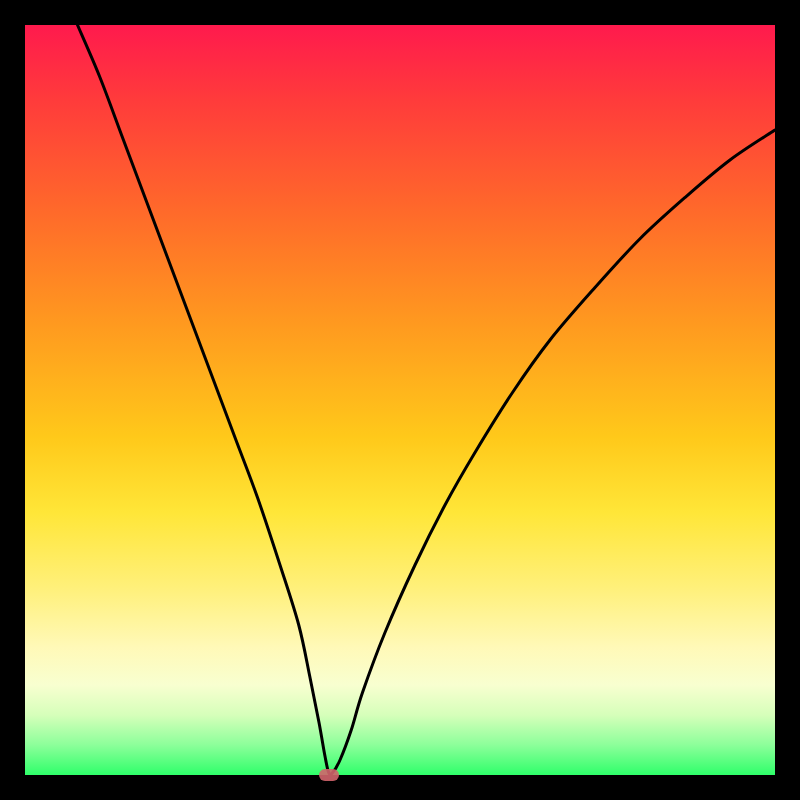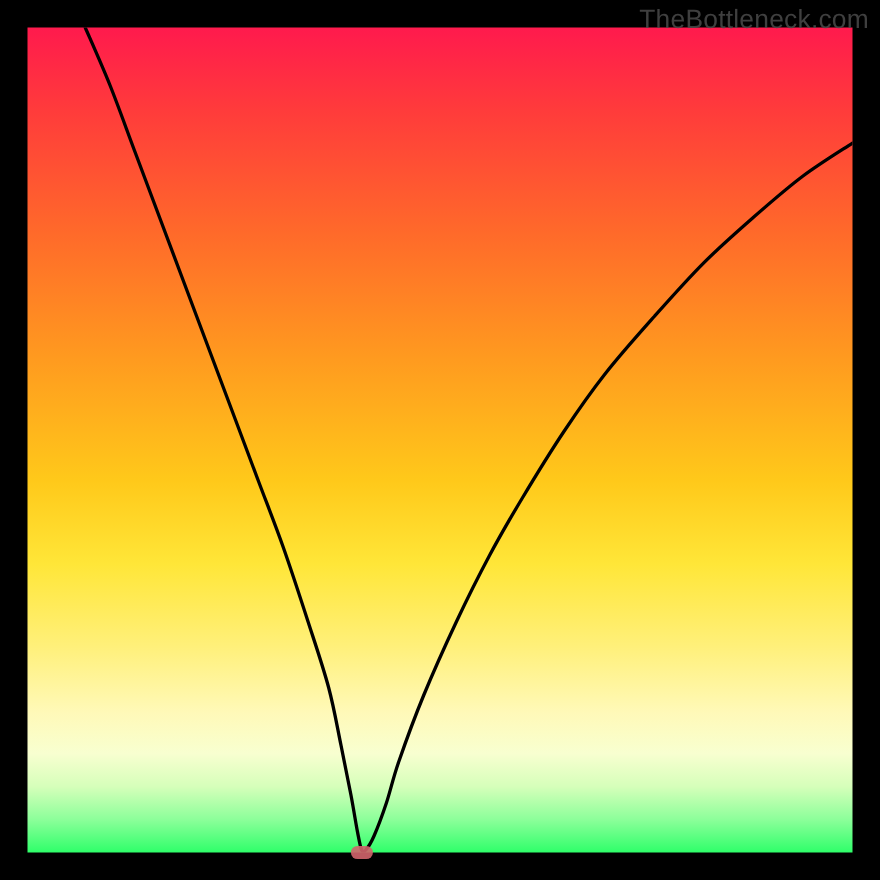--- a/index.html
+++ b/index.html
@@ -68,14 +68,13 @@
 </style>
 </head>
 <body>
 
 <div class="frame">
   <div class="plot"></div>
   <svg class="curve" viewBox="0 0 750 750" preserveAspectRatio="none">
     <path id="curve-path" d="M 52.50 0.00 C 56.25 8.75, 67.50 33.75, 75.00 52.50 C 82.50 71.25, 90.00 92.50, 97.50 112.50 C 105.00 132.50, 112.50 152.50, 120.00 172.50 C 127.50 192.50, 135.00 212.50, 142.50 232.50 C 150.00 252.50, 157.50 272.50, 165.00 292.50 C 172.50 312.50, 180.00 332.50, 187.50 352.50 C 195.00 372.50, 202.50 392.50, 210.00 412.50 C 217.50 432.50, 225.00 451.25, 232.50 472.50 C 240.00 493.75, 248.13 518.75, 255.00 540.00 C 261.88 561.25, 268.75 581.25, 273.75 600.00 C 278.75 618.75, 281.63 636.25, 285.00 652.50 C 288.38 668.75, 291.50 684.38, 294.00 697.50 C 296.50 710.63, 298.38 722.88, 300.00 731.25 C 301.63 739.63, 302.50 745.00, 303.75 747.75 C 305.00 750.50, 305.63 749.88, 307.50 747.75 C 309.38 745.63, 311.88 742.13, 315.00 735.00 C 318.13 727.88, 322.50 716.25, 326.25 705.00 C 330.00 693.75, 331.88 683.75, 337.50 667.50 C 343.13 651.25, 351.25 628.75, 360.00 607.50 C 368.75 586.25, 380.00 561.25, 390.00 540.00 C 400.00 518.75, 410.00 498.75, 420.00 480.00 C 430.00 461.25, 438.75 446.25, 450.00 427.50 C 461.25 408.75, 475.00 386.25, 487.50 367.50 C 500.00 348.75, 511.25 332.50, 525.00 315.00 C 538.75 297.50, 555.00 279.38, 570.00 262.50 C 585.00 245.63, 600.00 228.75, 615.00 213.75 C 630.00 198.75, 645.00 185.63, 660.00 172.50 C 675.00 159.38, 690.00 146.25, 705.00 135.00 C 720.00 123.75, 742.50 110.00, 750.00 105.00" fill="none" stroke="#000000" stroke-width="3" stroke-linejoin="round" stroke-linecap="round"></path>
   </svg>
   <div id="marker" class="optimal-marker" style="left: 328.75px; top: 775px; background: rgb(209, 100, 107);"></div>
-  <div class="watermark">TheBottleneck.com</div>
 </div>
 
 </body></html>

